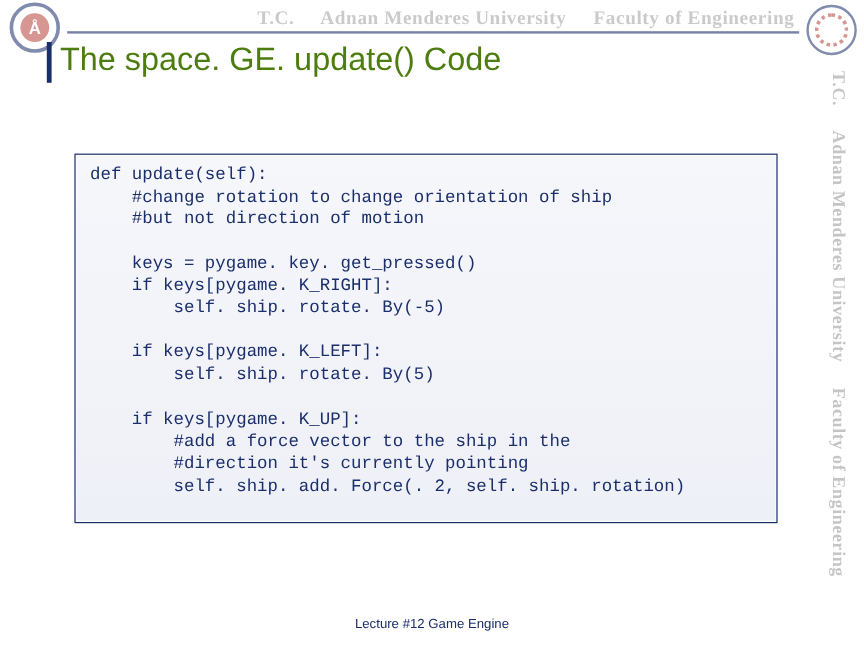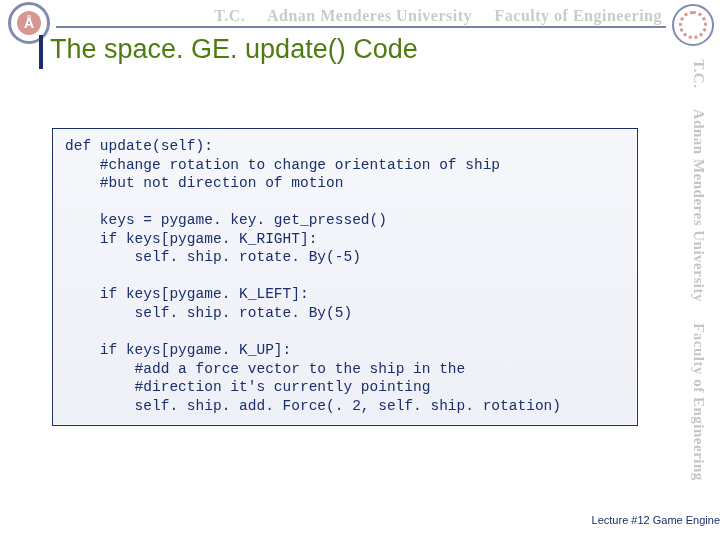--- a/index.html
+++ b/index.html
@@ -136,44 +136,44 @@
     left: 56px;
     right: 54px;
     height: 2px;
     background: rgba(26,46,107,0.6);
   }
 
   
   .codebox {
     position: absolute;
     top: 128px;
-    left: 52px;
+    left: 62px;
     width: 586px;
     border: 1px solid #1a2e6b;
     background: linear-gradient(#f6f7fb, #eef0f7);
     box-shadow: inset 0 0 0 1px rgba(255,255,255,0.6);
-    padding: 8px 12px 10px 12px;
+    padding: 8px 12px 20px 12px;
     box-sizing: border-box;
   }
   .codebox pre {
     margin: 0;
     font-family: "Courier New", Courier, monospace;
     font-size: 14.5px;
     line-height: 1.28;
     color: #1a2e6b;
     white-space: pre;
   }
 
   
   .footer {
     position: absolute;
     left: 0;
     right: 0;
     bottom: 14px;
-    text-align: right;
+    text-align: center;
     font-size: 11px;
     color: #1a2e6b;
   }
 </style>
 </head>
 <body>
 
 <div class="hr-top"></div>
 <div class="wm-top">T.C.     Adnan Menderes University     Faculty of Engineering</div>
 

